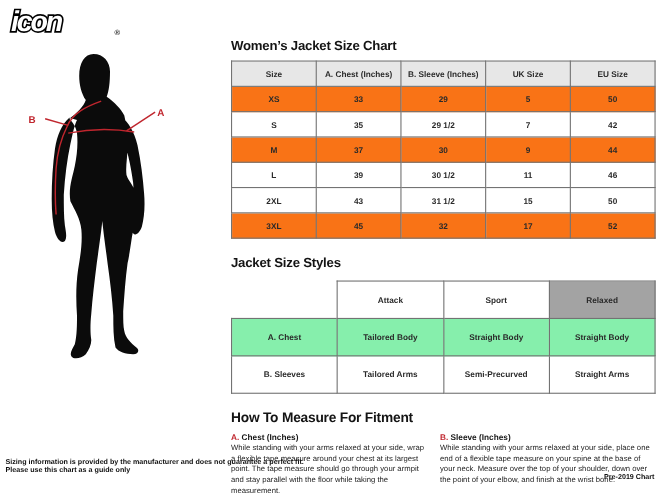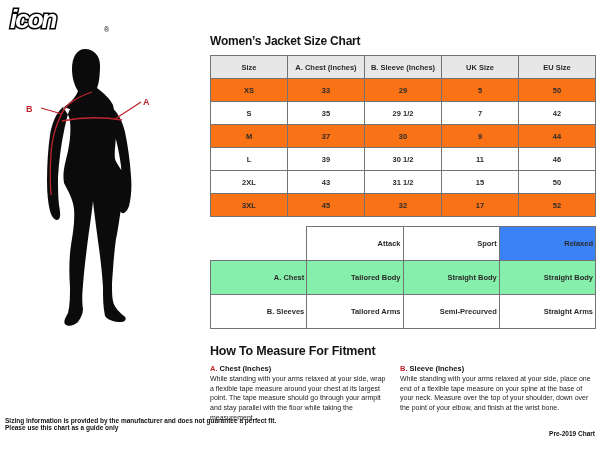--- a/index.html
+++ b/index.html
@@ -18,21 +18,21 @@
   .sec-title { font-size:12px; font-weight:700; letter-spacing:-0.2px; color:#141414;margin-top:16px; }
   .sec-title.first { margin-bottom:7px; }
 
   table { border-collapse:collapse; width:386px; table-layout:fixed; }
   th, td { border:1px solid #737373; text-align:center; vertical-align:middle;
     font-size:7.5px; font-weight:700; color:#2a2a2a; height:23px; padding:0 2px; }
   thead th { background:#e7e7e7; }
   tr.alt td { background:#f97316; }
 
   .styles-table { margin-top:9px; }
-  .styles-table th, .styles-table td { height:34px;text-align:right; }
+  .styles-table th, .styles-table td { height:34px; }
   .styles-table th.blank { border:none; background:transparent; }
   .styles-table tr.gray td { background:#86efac; }
   .styles-title { margin-top:15px; }
 
   .fit-title { margin-top:15px; font-size:12.5px; }
   .fit-cols { display:flex; margin-top:6px; gap:10px; }
   .fit-col-a { flex:0 0 180px; }
   .fit-col-b { flex:1; }
   .fit-head { font-size:7.5px; font-weight:700; color:#141414; margin-bottom:1px; }
   .fit-head .pfx { color:#c0262e; }
@@ -150,28 +150,29 @@
         <tr class="alt">
           <td>3XL</td>
           <td>45</td>
           <td>32</td>
           <td>17</td>
           <td>52</td>
         </tr>
       </tbody>
     </table>
 
+    <div class="sec-title styles-title">Jacket Size Styles</div>
 
     <table class="styles-table">
       <thead>
         <tr>
           <th class="blank"></th>
           <th style="background:#fff">Attack</th>
           <th style="background:#fff">Sport</th>
-          <th style="background:#3b82f6">Relaxed</th>
+          <th style="background:#a3a3a3">Relaxed</th>
         </tr>
       </thead>
       <tbody>
         <tr class="gray">
           <td>A. Chest</td>
           <td>Tailored Body</td>
           <td>Straight Body</td>
           <td>Straight Body</td>
         </tr>
         <tr>

